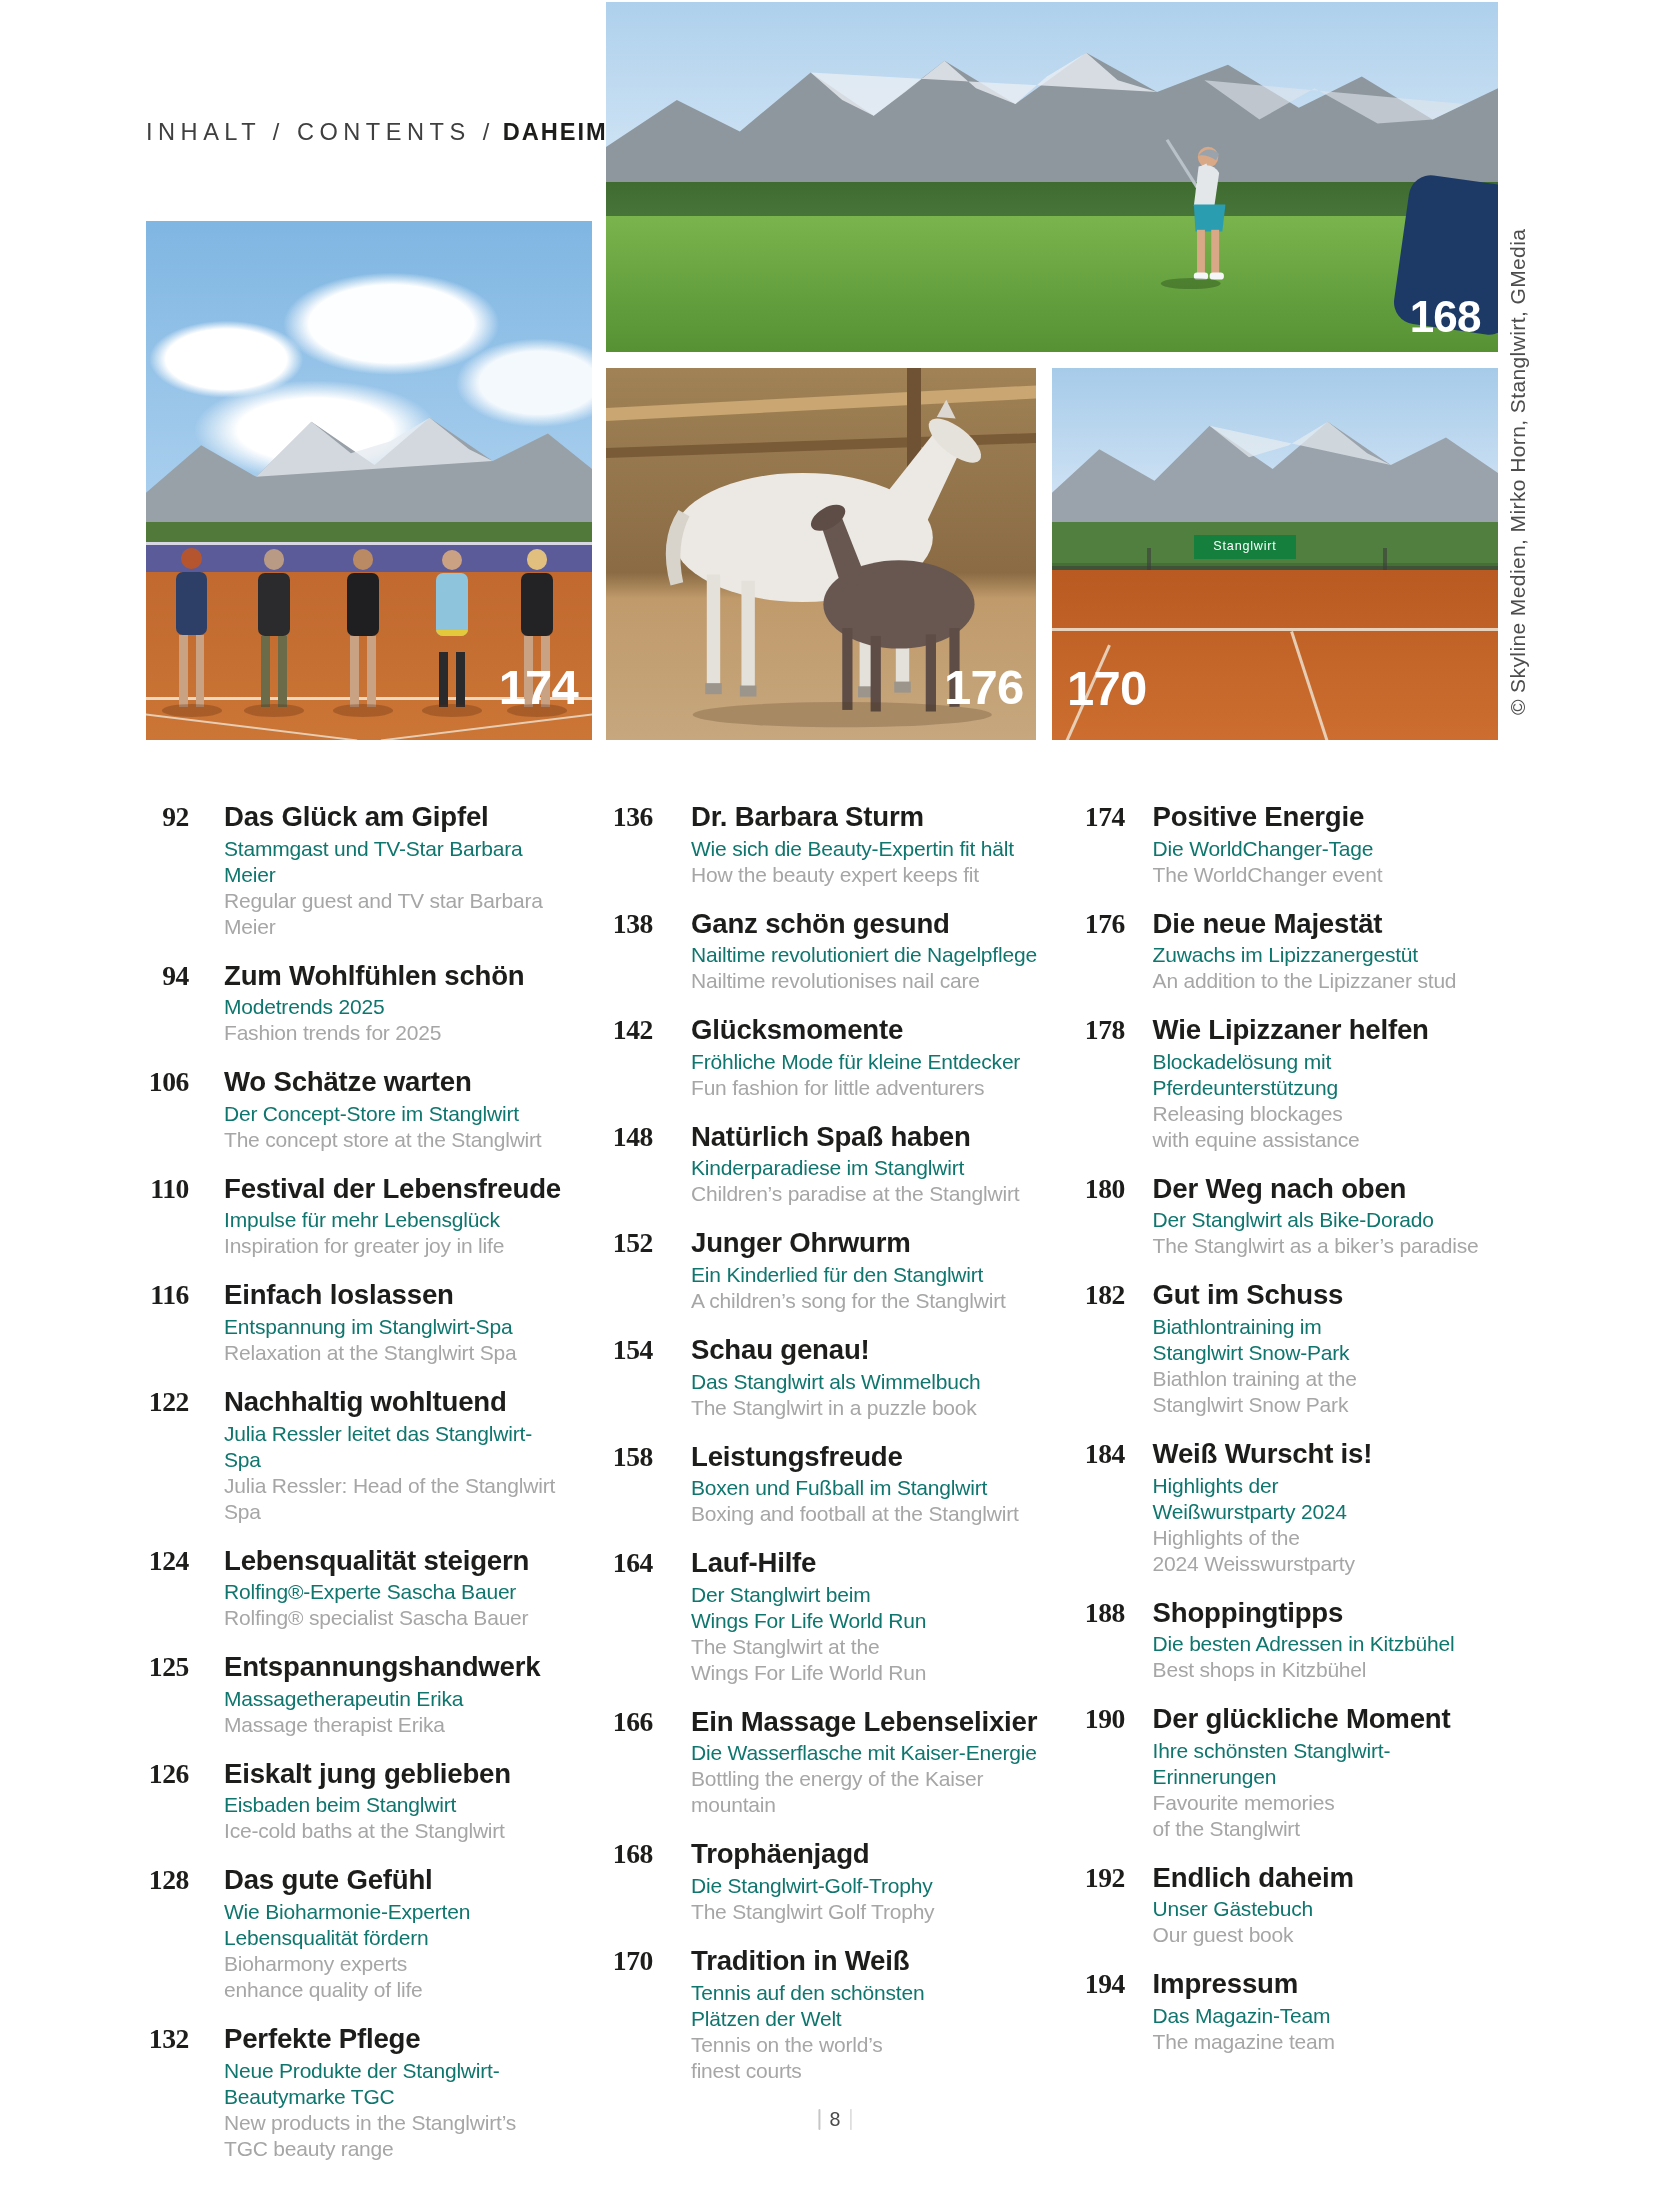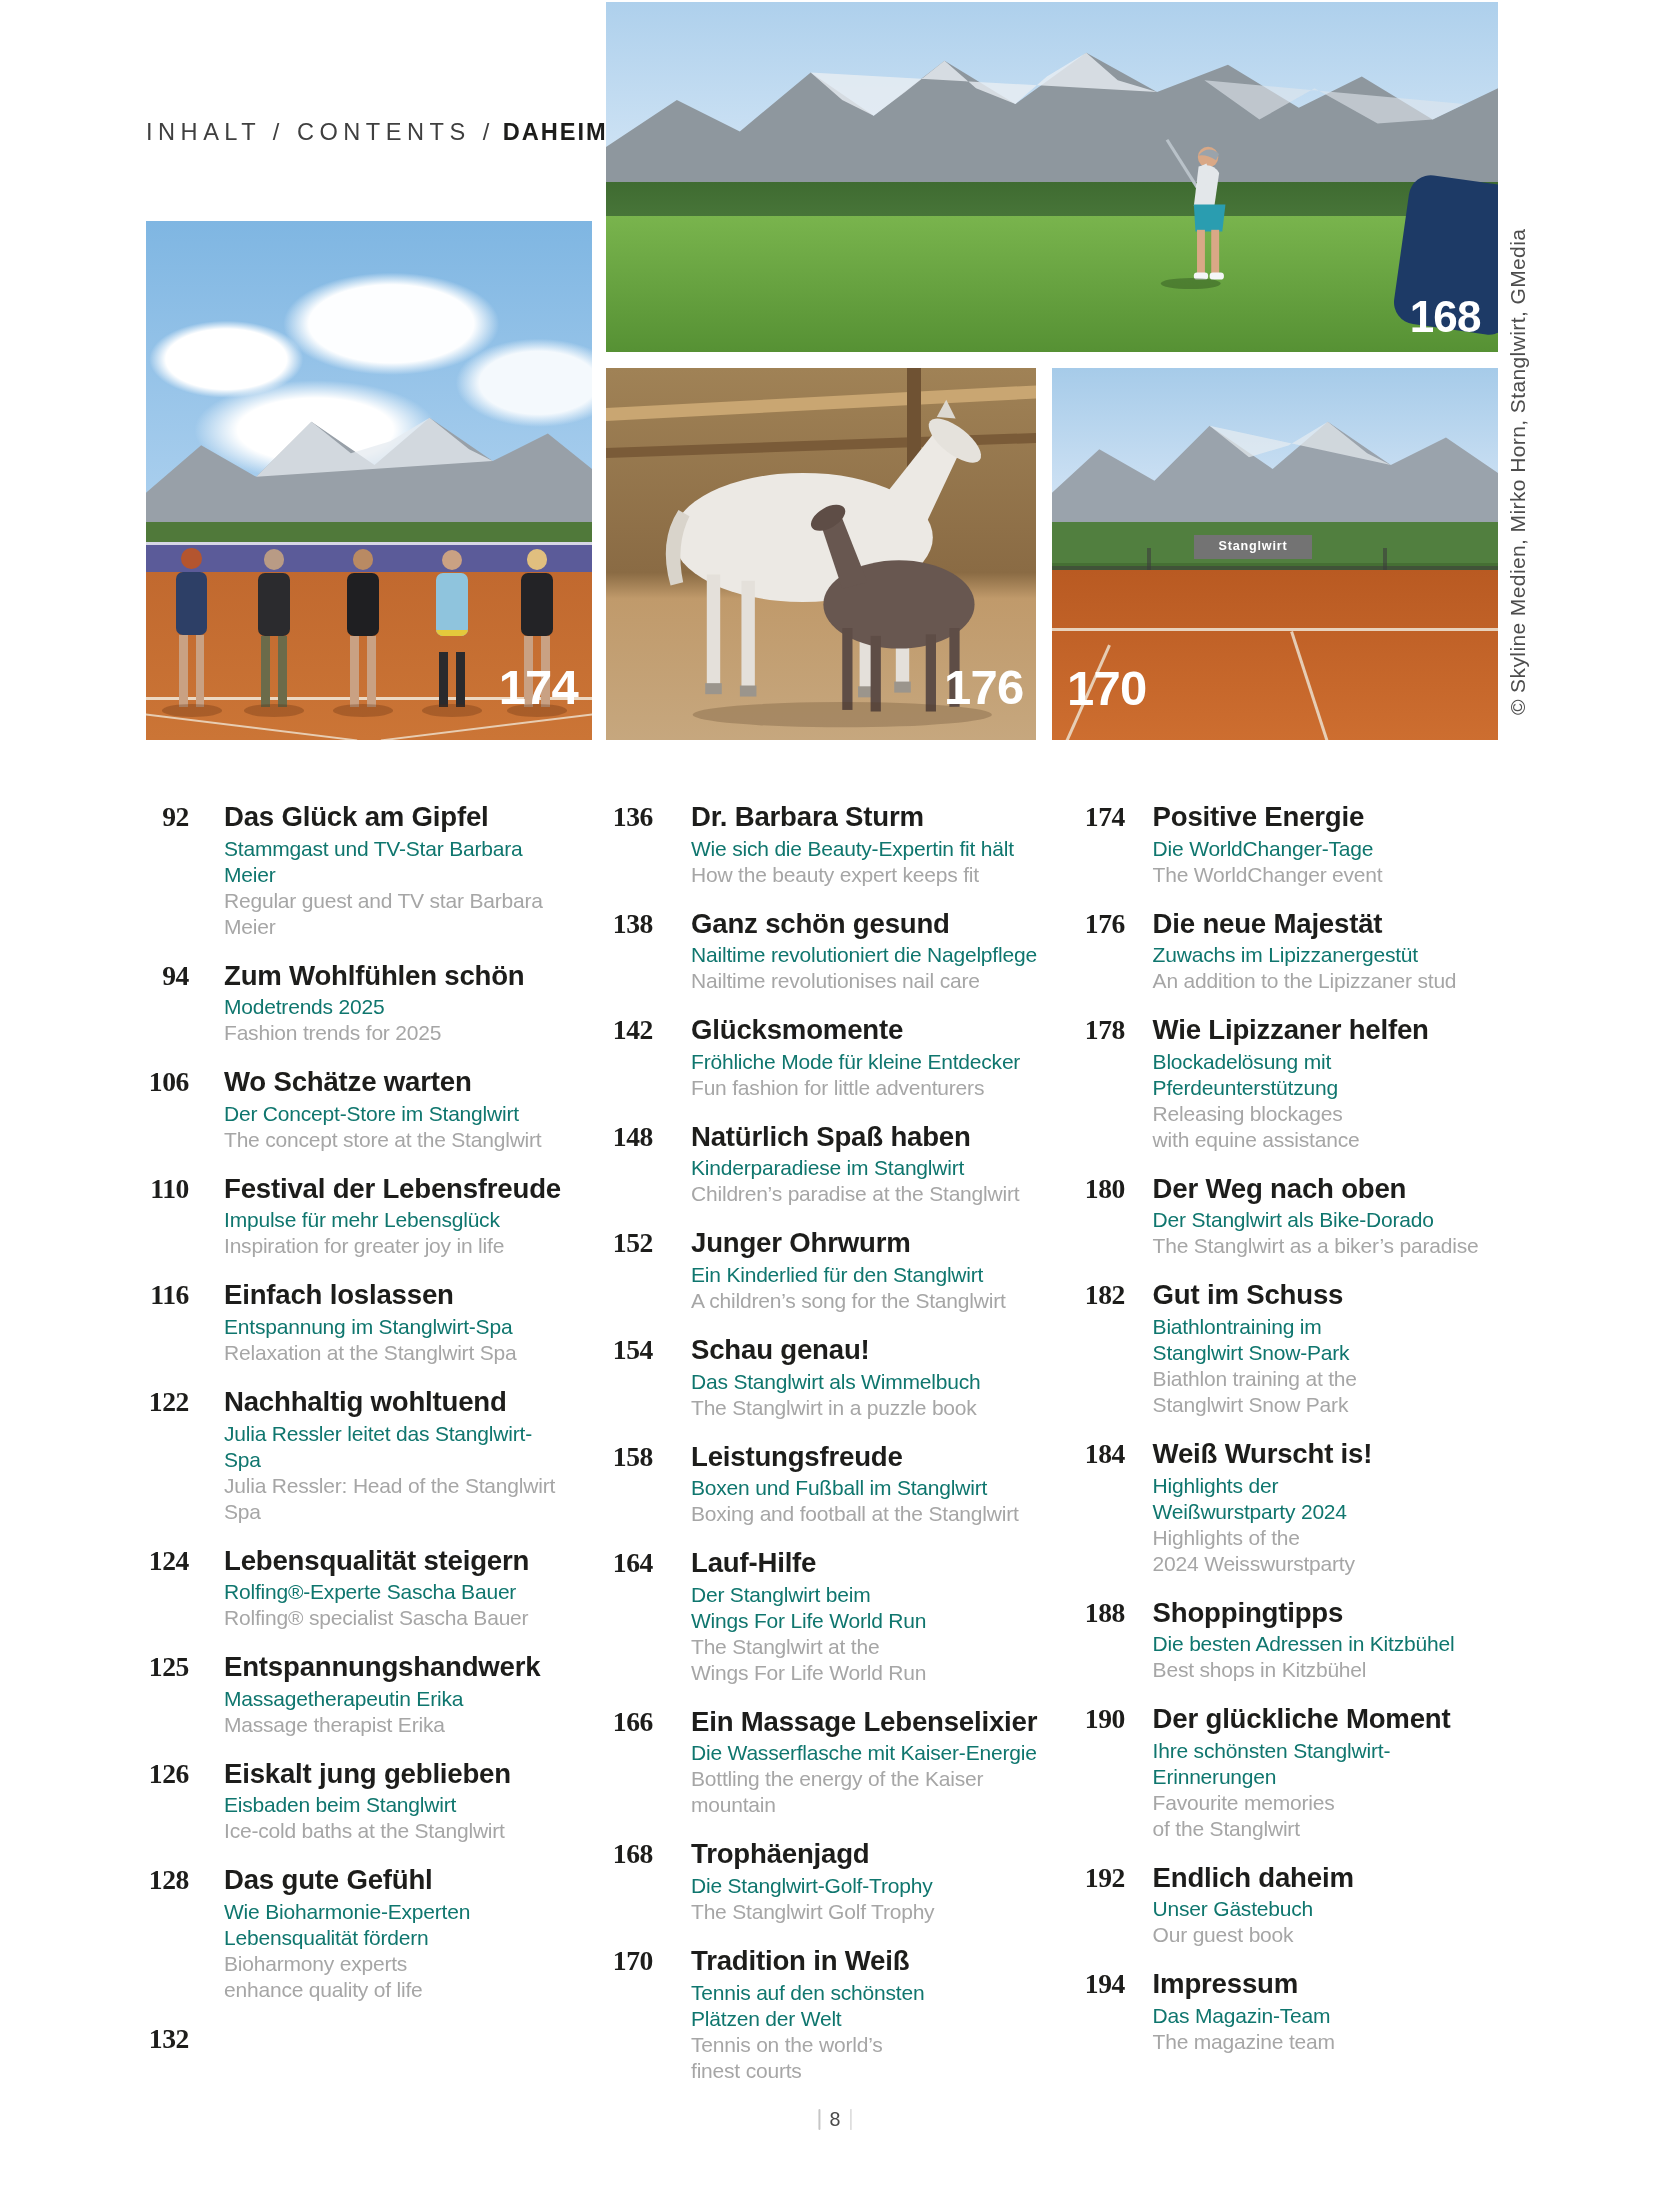--- a/index.html
+++ b/index.html
@@ -67,22 +67,22 @@
   .beam3{position:absolute;left:70%;top:0;width:14px;height:126px;background:#6f5233;}
   .horses svg{position:absolute;left:0;top:0;}
   .horses .num{right:12.6px;bottom:25px;}
 
   
   .photo.tennis{left:1052px;top:368px;width:446px;height:372px;}
   .ten-sky{position:absolute;inset:0 0 auto 0;height:130px;background:linear-gradient(#a6cbe9,#cfe2f4);}
   .ten-mtn{position:absolute;left:0;top:38px;width:100%;height:130px;}
   .ten-green{position:absolute;left:0;top:154px;width:100%;height:49px;background:#517f3f;
      box-shadow:inset 0 -7.9px 0 #456f34;}
-  .ten-banner{position:absolute;left:142px;top:167px;width:118px;height:23.6px;background:#737373;
-     color:#fff;font-size:12.6px;line-height:23.6px;text-align:center;letter-spacing:0.8px;font-weight:bold;}
+  .ten-banner{position:absolute;left:142px;top:167px;width:102px;height:23.6px;background:#15803d;
+     color:#fff;font-size:12.6px;line-height:23.6px;text-align:center;letter-spacing:0.8px;}
   .ten-court{position:absolute;left:0;top:202px;right:0;bottom:0;background:linear-gradient(#b95a22,#cd6e30);}
   .ten-net{position:absolute;left:0;top:198px;width:100%;height:3.9px;background:#3c3c3c;opacity:.55;}
   .ten-post1{position:absolute;left:95px;top:180px;width:3.9px;height:23.6px;background:#3c3c3c;opacity:.6;}
   .ten-post2{position:absolute;left:331px;top:180px;width:3.9px;height:23.6px;background:#3c3c3c;opacity:.6;}
   .ten-line-h{position:absolute;left:0;top:260px;width:100%;height:3.2px;background:#ecdfcd;opacity:.9;}
   .ten-line-d1{position:absolute;left:31.5px;top:272px;width:3.2px;height:118px;background:#ecdfcd;transform:rotate(24deg);opacity:.85;}
   .ten-line-d2{position:absolute;left:260px;top:260px;width:3.2px;height:142px;background:#ecdfcd;transform:rotate(-18deg);opacity:.85;}
   .tennis .num{left:15px;bottom:23.6px;}
 
   
@@ -342,20 +342,27 @@
       <div class="entry-title">Das gute Gefühl</div>
       <div class="sub de">Wie Bioharmonie-Experten
 Lebensqualität fördern</div>
       <div class="sub en">Bioharmony experts
 enhance quality of life</div>
     </div>
   </div>
 
   <div class="entry">
     <div class="num-cell">132</div>
+    <div class="txt-cell">
+      <div class="entry-title">Perfekte Pflege</div>
+      <div class="sub de">Neue Produkte der Stanglwirt-
+Beautymarke TGC</div>
+      <div class="sub en">New products in the Stanglwirt’s
+TGC beauty range</div>
+    </div>
   </div>
 </div>
   <div class="toc-col" id="col2">
   <div class="entry">
     <div class="num-cell">136</div>
     <div class="txt-cell">
       <div class="entry-title">Dr. Barbara Sturm</div>
       <div class="sub de">Wie sich die Beauty-Expertin fit hält</div>
       <div class="sub en">How the beauty expert keeps fit</div>
     </div>

